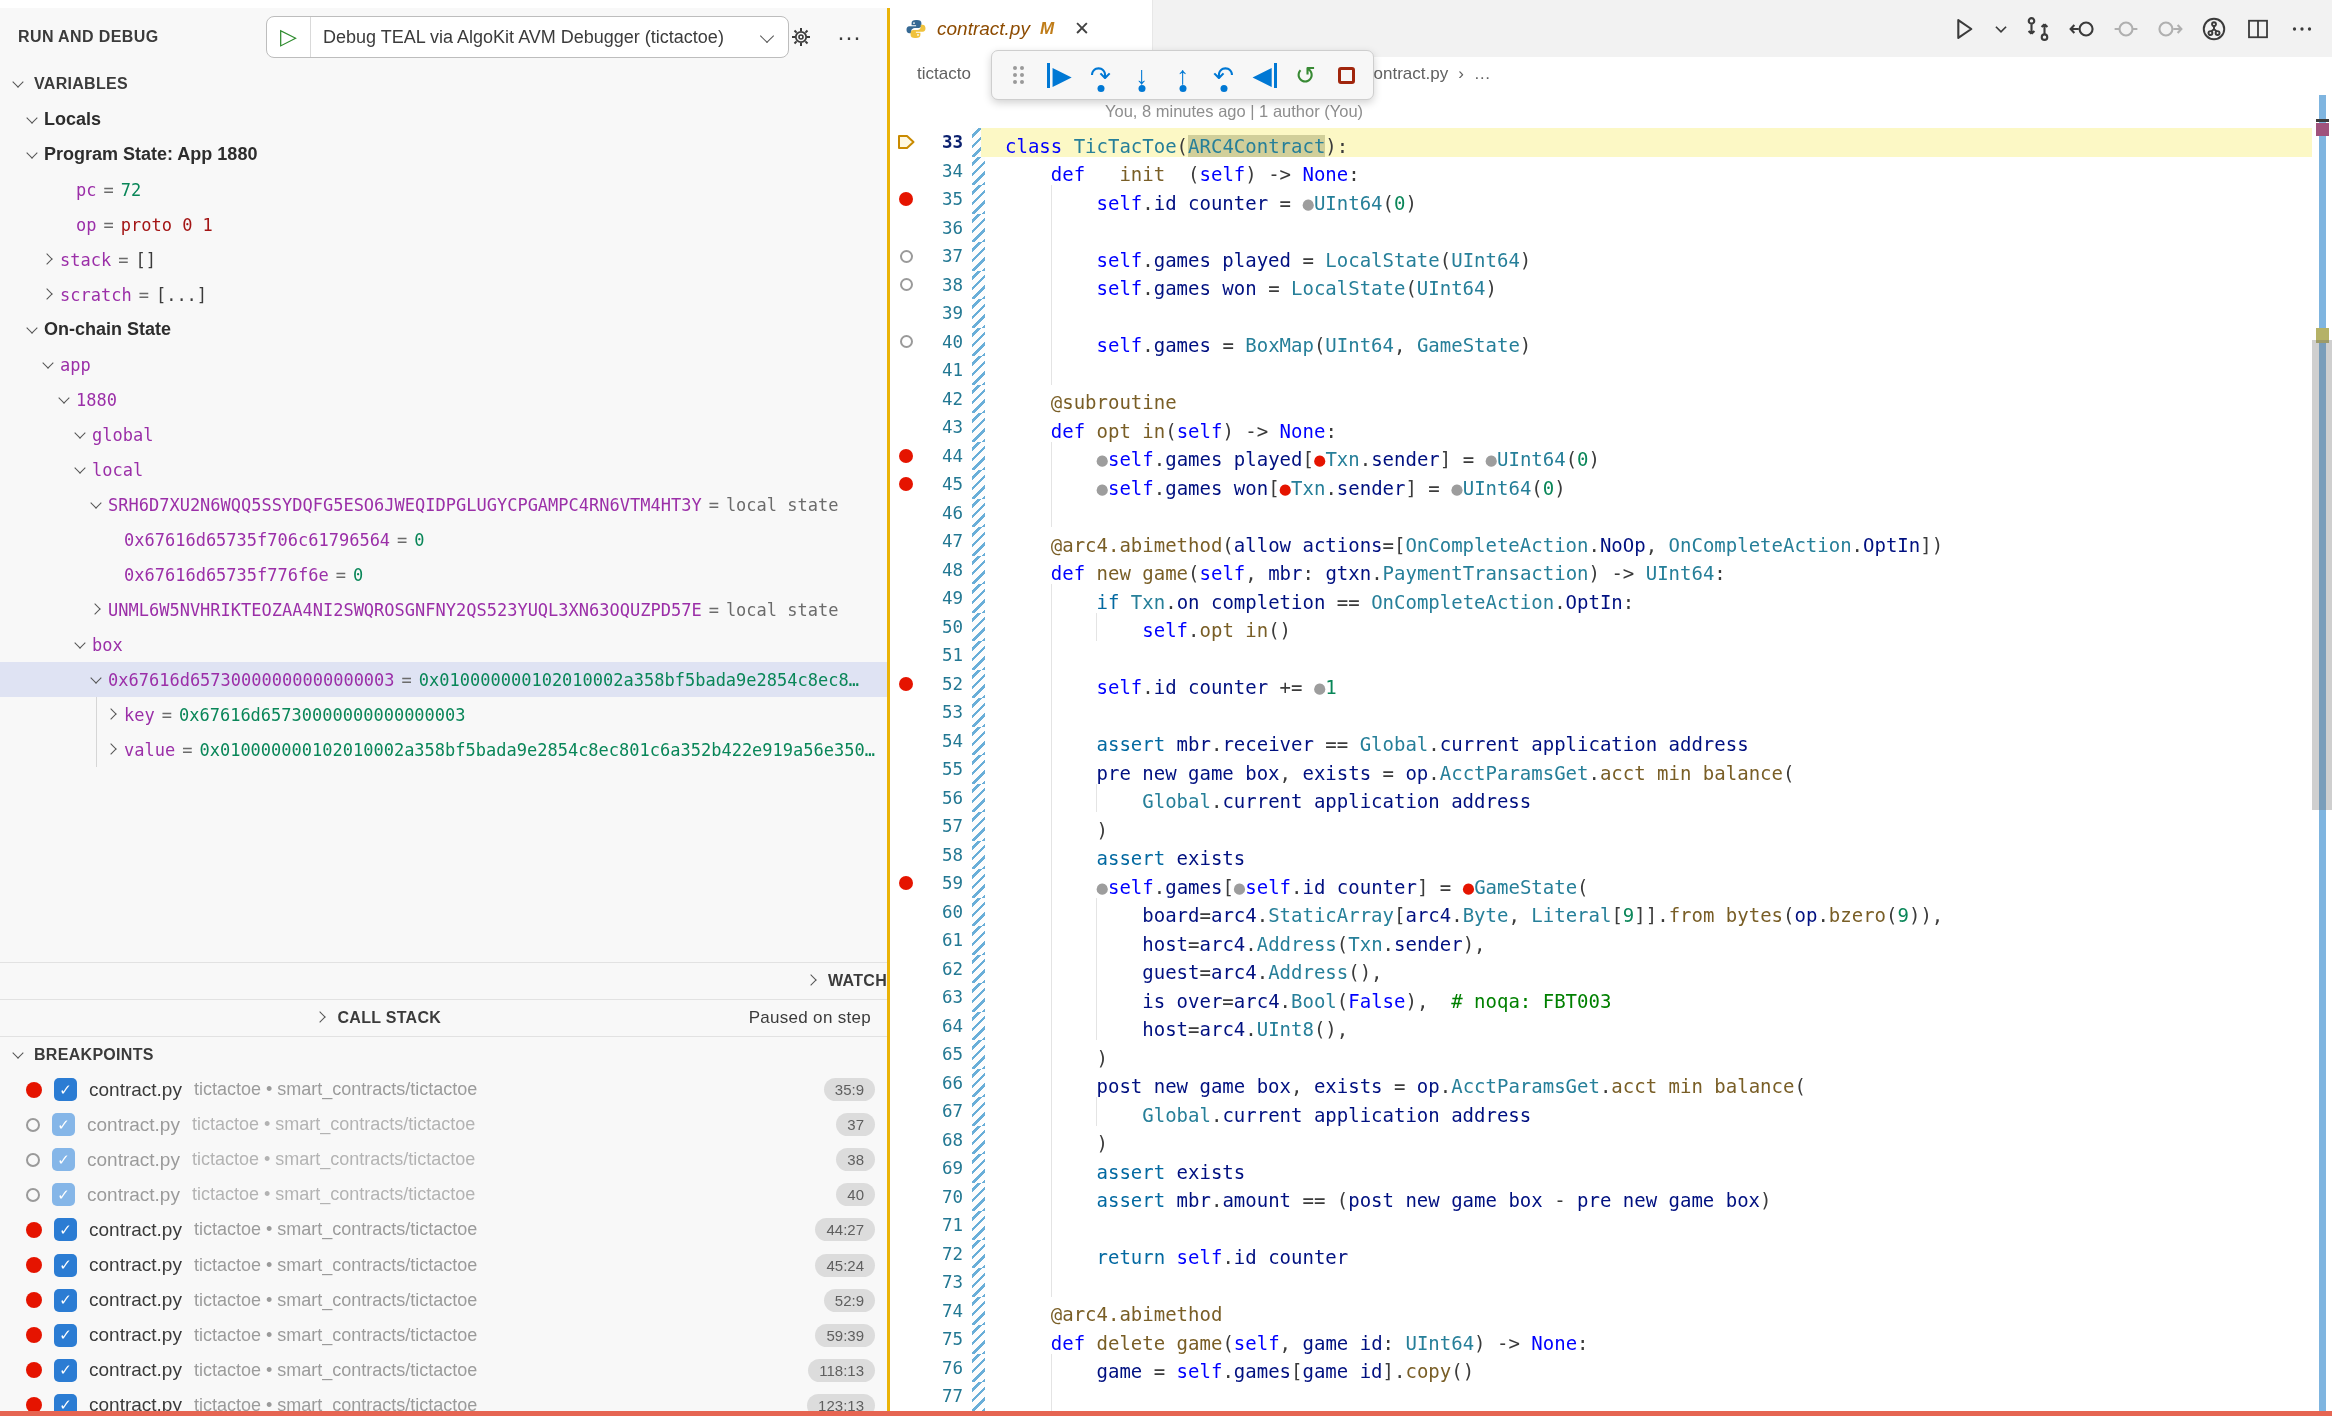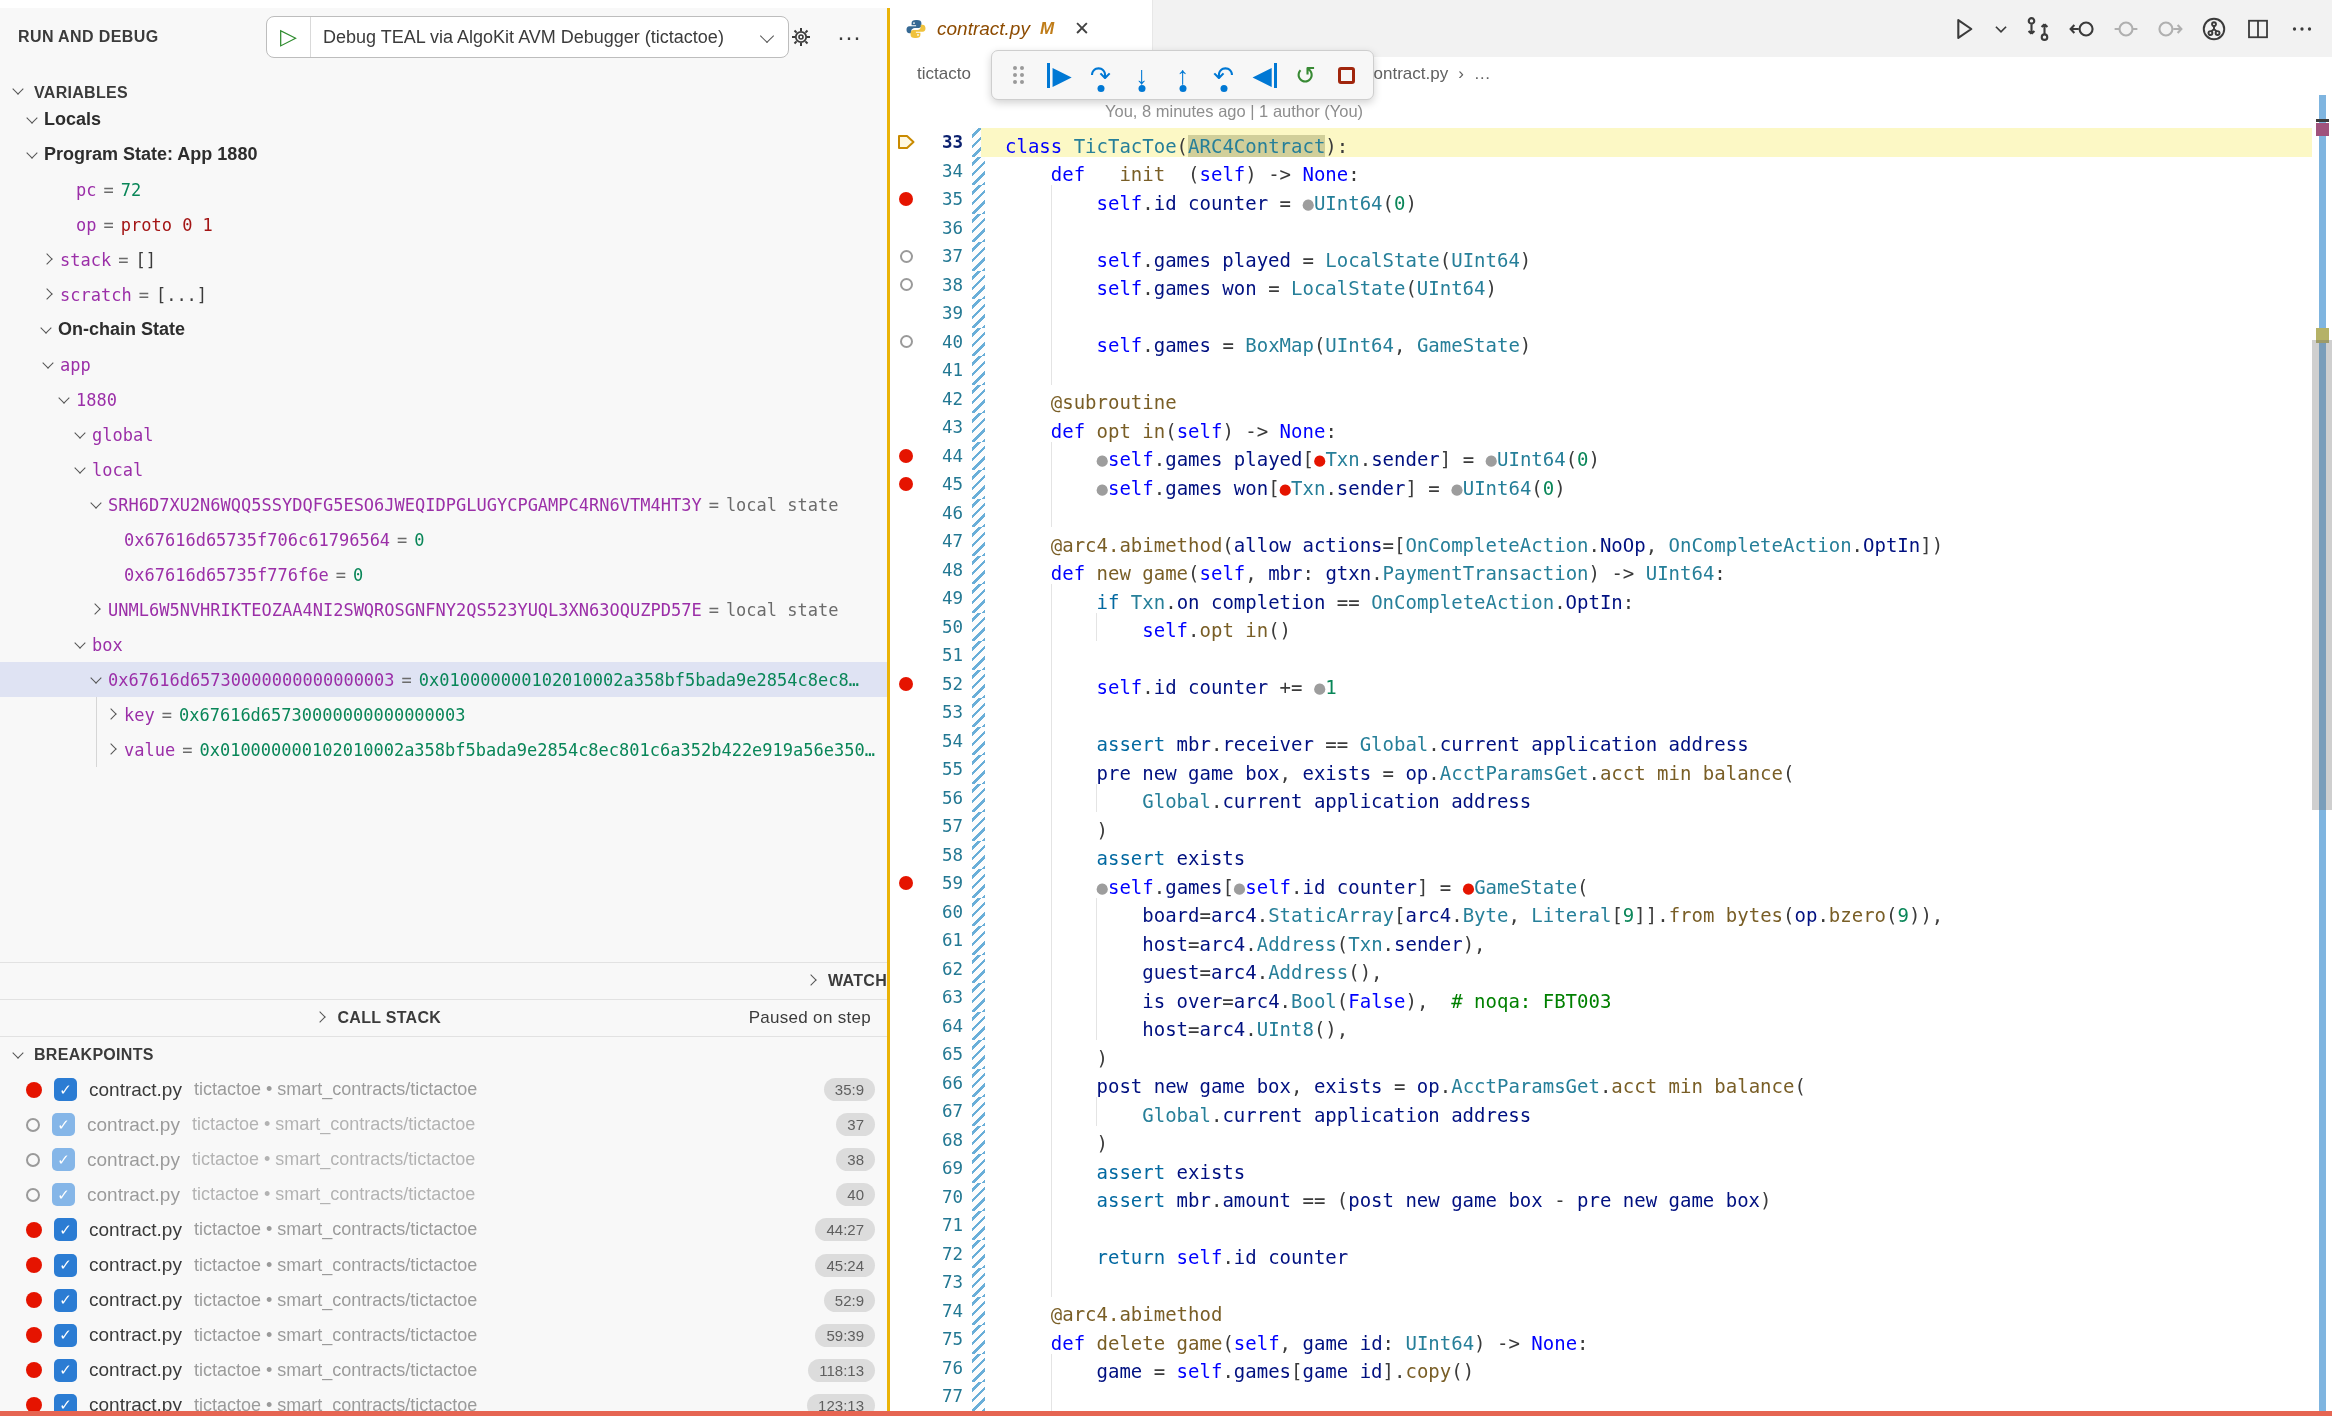--- a/index.html
+++ b/index.html
@@ -151,21 +151,21 @@
               <line x1="5.5" y1="5.5" x2="7.6" y2="7.6"></line>
               <line x1="16.4" y1="16.4" x2="18.5" y2="18.5"></line>
               <line x1="5.5" y1="18.5" x2="7.6" y2="16.4"></line>
               <line x1="16.4" y1="7.6" x2="18.5" y2="5.5"></line>
             </g>
           </svg>
       </div>
       <div class="side-icon" style="font-size:24px;">···</div>
     </div>
 
-    <div class="sect-head" style="top:58px; border-top:none;align-items:flex-end;">
+    <div class="sect-head" style="top:58px; border-top:none;">
       <span class="chev sm"></span>
       <span>VARIABLES</span>
     </div>
 
     <div id="var-tree">
         <div class="trow" style="padding-left: 22px;">
           <span class="chev sm"></span>
           <span class="scope">Locals</span>
         </div>
         <div class="trow" style="padding-left: 22px;">
@@ -189,21 +189,21 @@
           <span class="pn">stack</span>
           <span class="eq">=</span>
           <span class="vd">[]</span>
         </div>
         <div class="trow" style="padding-left: 38px;">
           <span class="chev sm right"></span>
           <span class="pn">scratch</span>
           <span class="eq">=</span>
           <span class="vd">[...]</span>
         </div>
-        <div class="trow" style="padding-left: 36px;">
+        <div class="trow" style="padding-left: 22px;">
           <span class="chev sm"></span>
           <span class="scope">On-chain State</span>
         </div>
         <div class="trow" style="padding-left: 38px;">
           <span class="chev sm"></span>
           <span class="pn">app</span>
         </div>
         <div class="trow" style="padding-left: 54px;">
           <span class="chev sm"></span>
           <span class="pn">1880</span>

